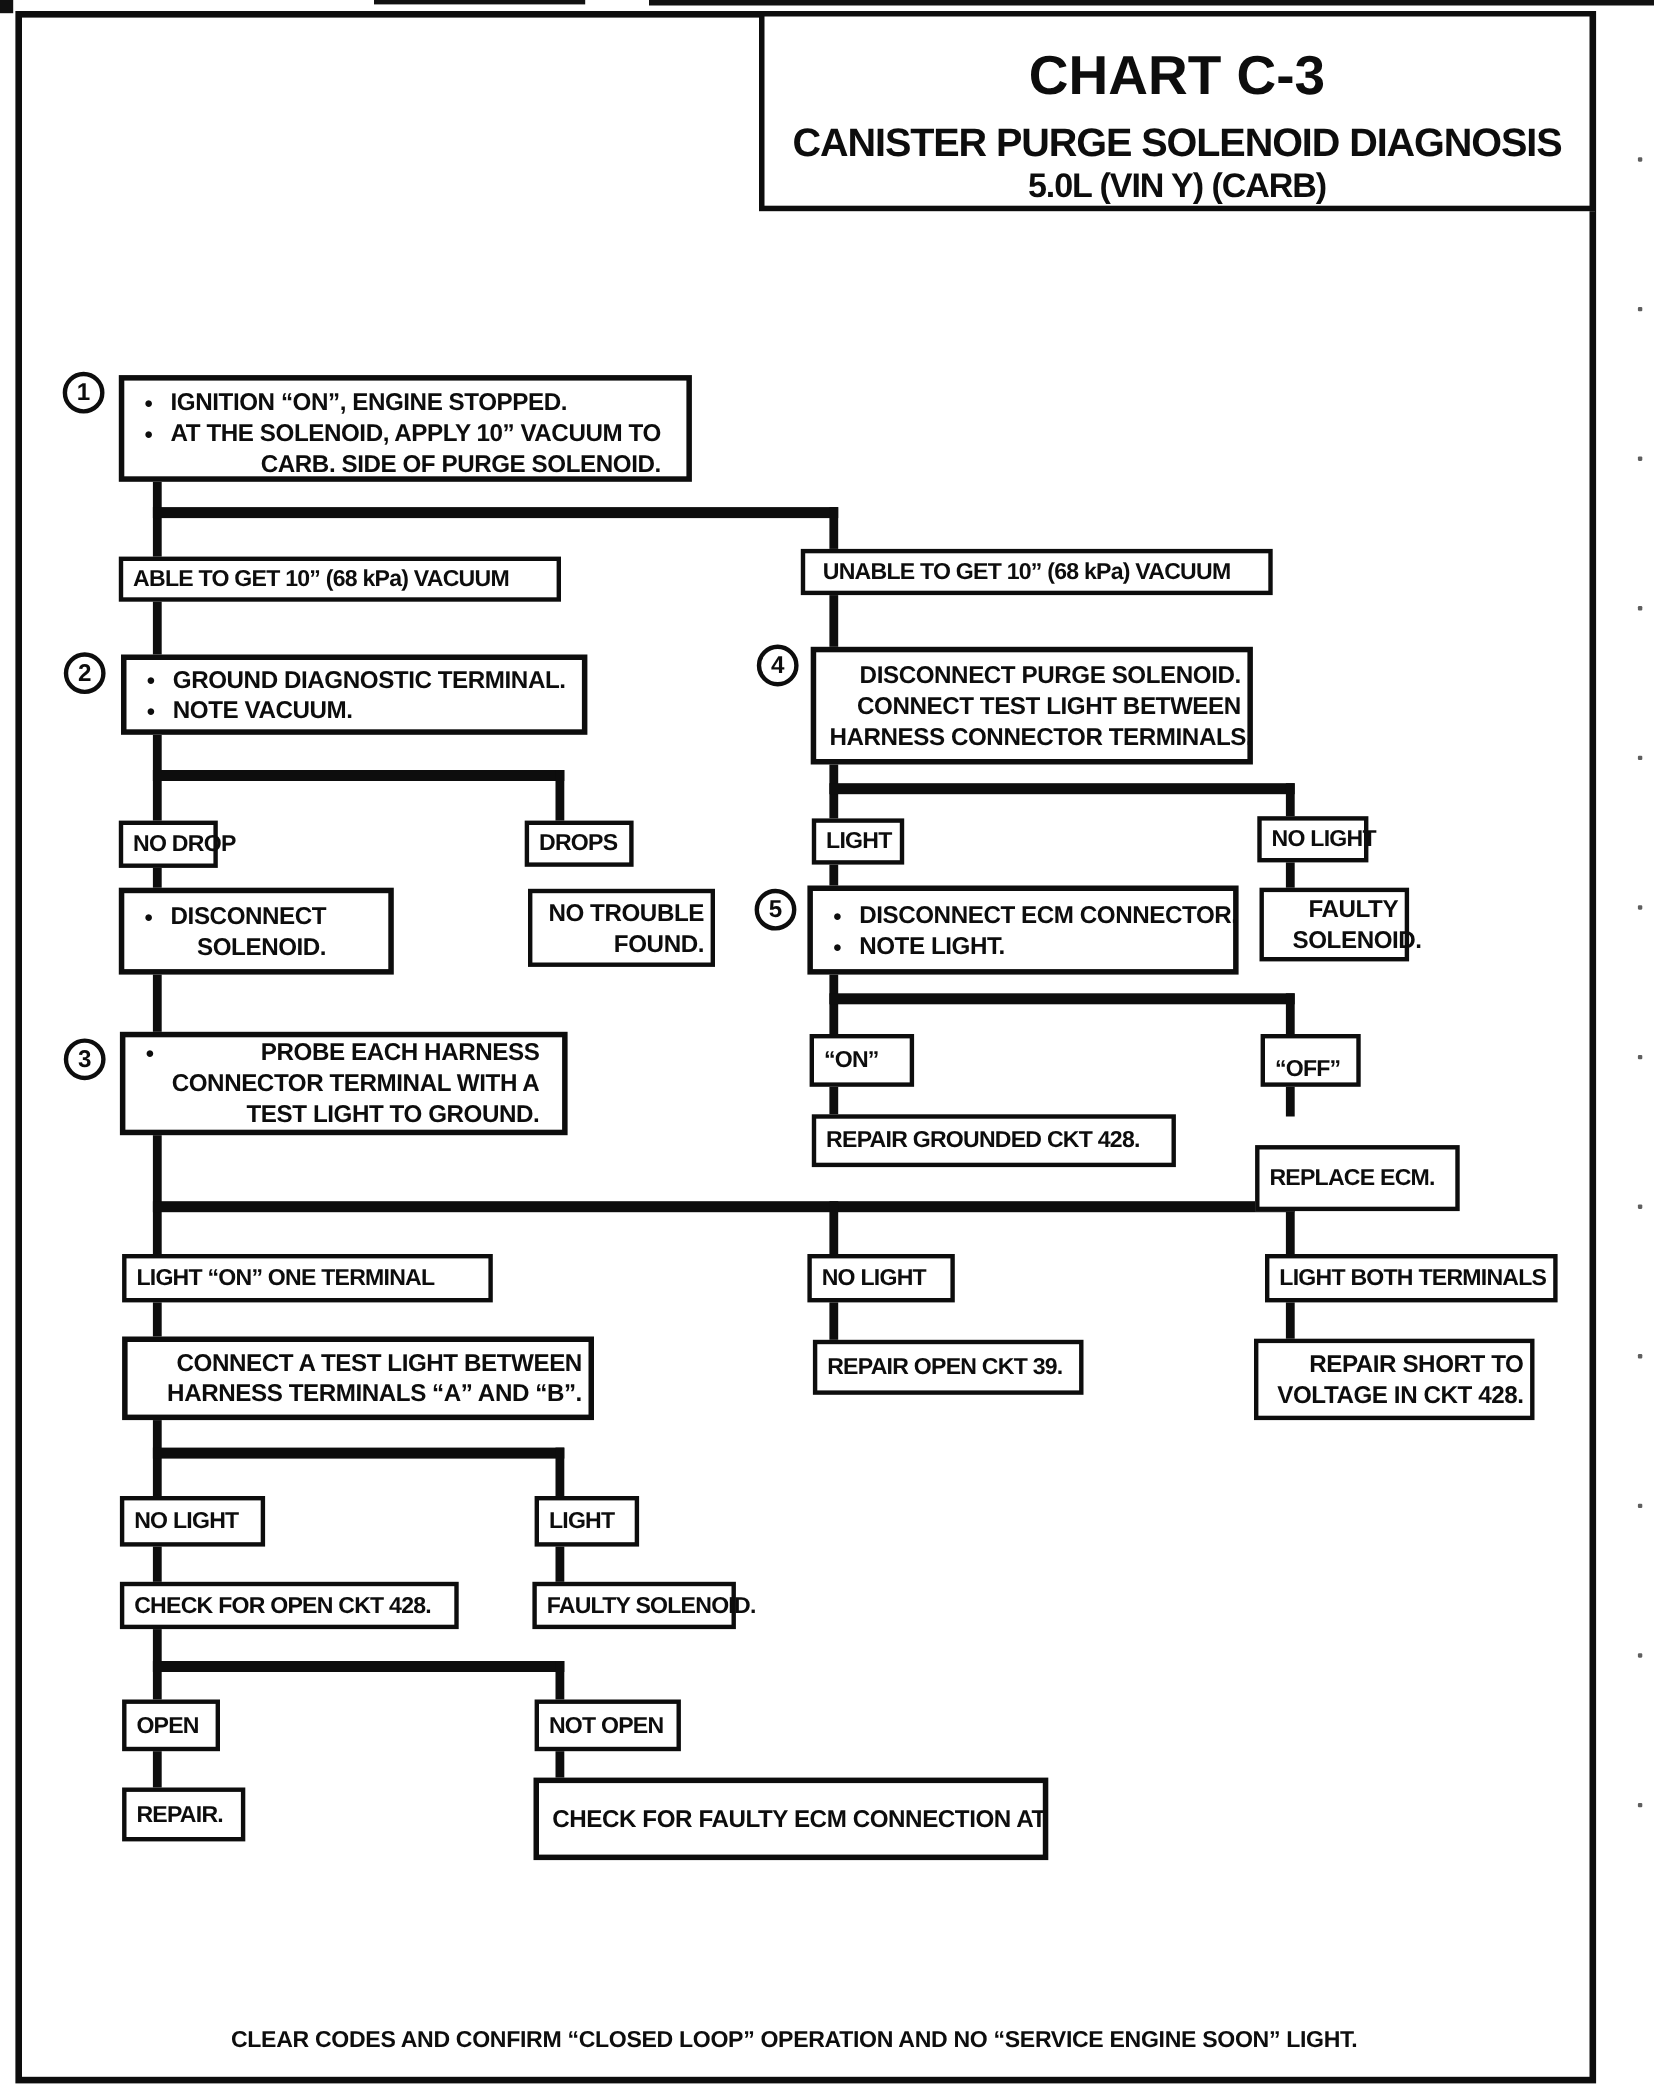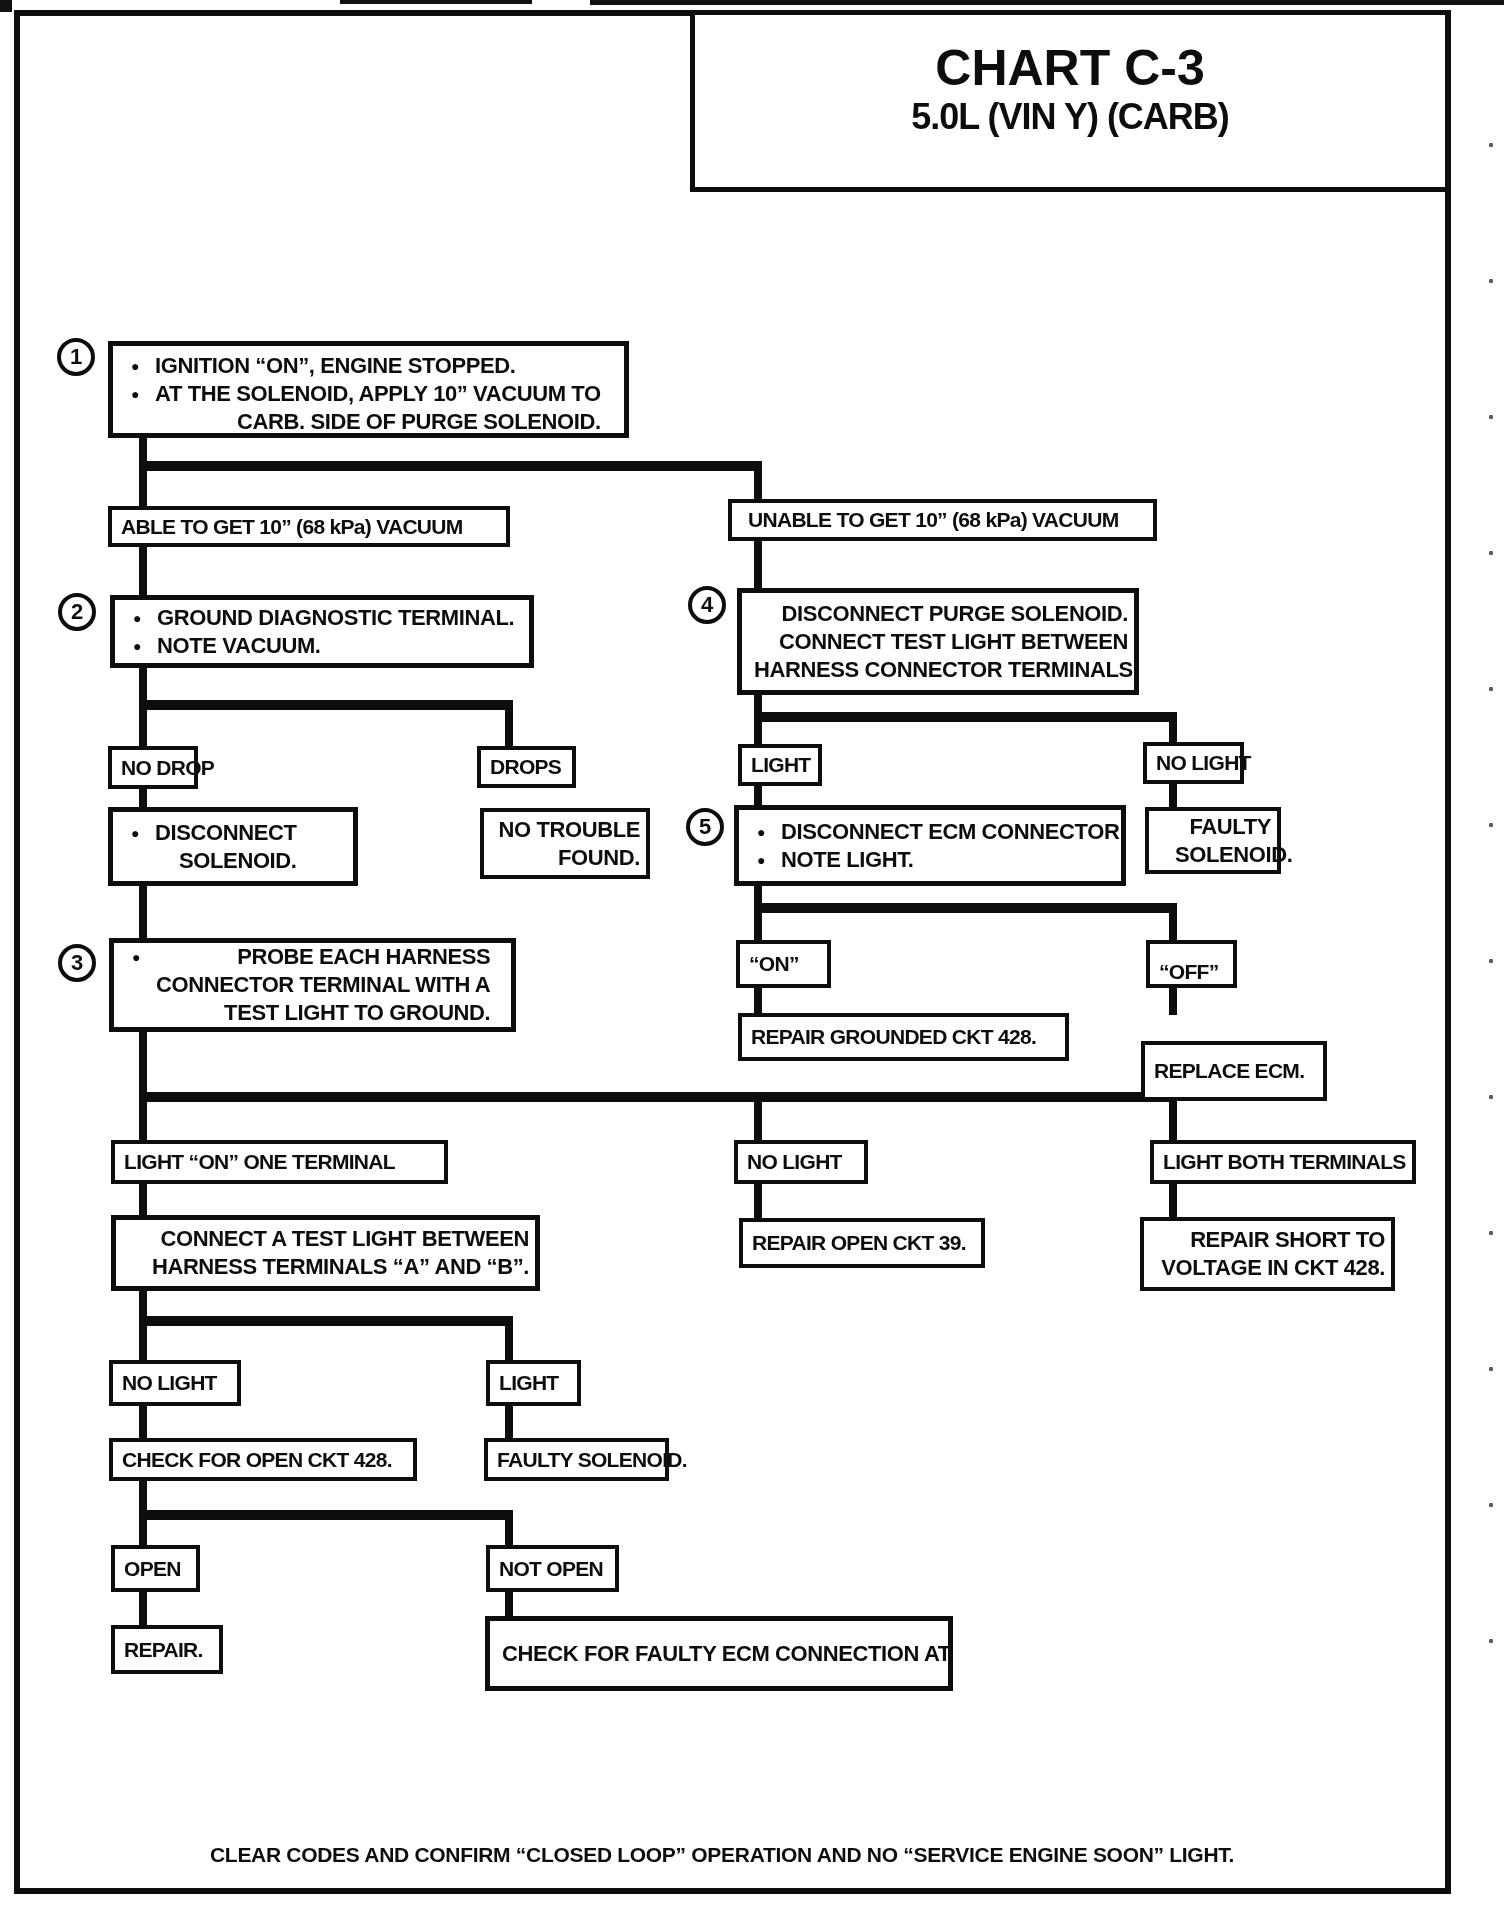--- a/index.html
+++ b/index.html
@@ -6,21 +6,21 @@
   .page {
     position:relative; width:1504px; height:1908px; background:#ffffff;
     font-family:Liberation Sans, sans-serif; color:#0d0d0d; overflow:hidden;
   }
   .pborder { position:absolute; left:14px; top:10px; width:1437px; height:1884px;
     border:6px solid #0d0d0d; box-sizing:border-box; }
   .titlebox { position:absolute; left:690px; top:10px; width:760px; height:182px;
     border:5px solid #0d0d0d; box-sizing:border-box; background:#fff; text-align:center; }
   .t1 { font-size:50px; font-weight:700; letter-spacing:0px; margin-top:24px; }
   .t2 { font-size:36px; font-weight:700; letter-spacing:-1px; margin-top:14px; line-height:38px; }
-  .t3 { font-size:36px; font-weight:700; letter-spacing:-1px; line-height:40px; }
+  .t3 { font-size:31px; font-weight:700; letter-spacing:-1px; line-height:40px; }
 
   .vl, .hl { position:absolute; background:#0d0d0d; }
 
   .abox { position:absolute; background:#fff; border:5px solid #0d0d0d; box-sizing:border-box;
     font-size:22px; font-weight:700; letter-spacing:-0.4px; line-height:28px;
     padding:6px 6px 2px 12px; white-space:nowrap; }
   .brow { display:flex; }
   .bdot { font-size:14px; line-height:28px; margin:0 16px 0 6px; }
   .ln { display:block;text-align:right; }
   .vcenter { display:flex; flex-direction:column; justify-content:center; padding-top:0; padding-bottom:0; }
@@ -95,20 +95,21 @@
   <div class="vl" style="left:139px;top:1404px;width:8px;height:36px;"></div>
   <div class="vl" style="left:505px;top:1404px;width:8px;height:36px;"></div>
   <div class="vl" style="left:139px;top:1479px;width:8px;height:68px;"></div>
   <div class="hl" style="left:139px;top:1510px;width:374px;height:10px;"></div>
   <div class="vl" style="left:505px;top:1510px;width:8px;height:37px;"></div>
   <div class="vl" style="left:139px;top:1590px;width:8px;height:37px;"></div>
   <div class="vl" style="left:505px;top:1590px;width:8px;height:28px;"></div>
 
   <div class="titlebox">
     <div class="t1">CHART C-3</div>
+    <div class="t2">CANISTER PURGE SOLENOID DIAGNOSIS</div>
     <div class="t3">5.0L (VIN Y) (CARB)</div>
   </div>
 
   <div class="scircle" style="left:57px;top:338px;">1</div>
   <div class="scircle" style="left:58px;top:593px;">2</div>
   <div class="scircle" style="left:58px;top:944px;">3</div>
   <div class="scircle" style="left:688px;top:586px;">4</div>
   <div class="scircle" style="left:686px;top:808px;">5</div>
 
   <div class="abox" style="left:108px;top:341px;width:521px;height:97px;">

